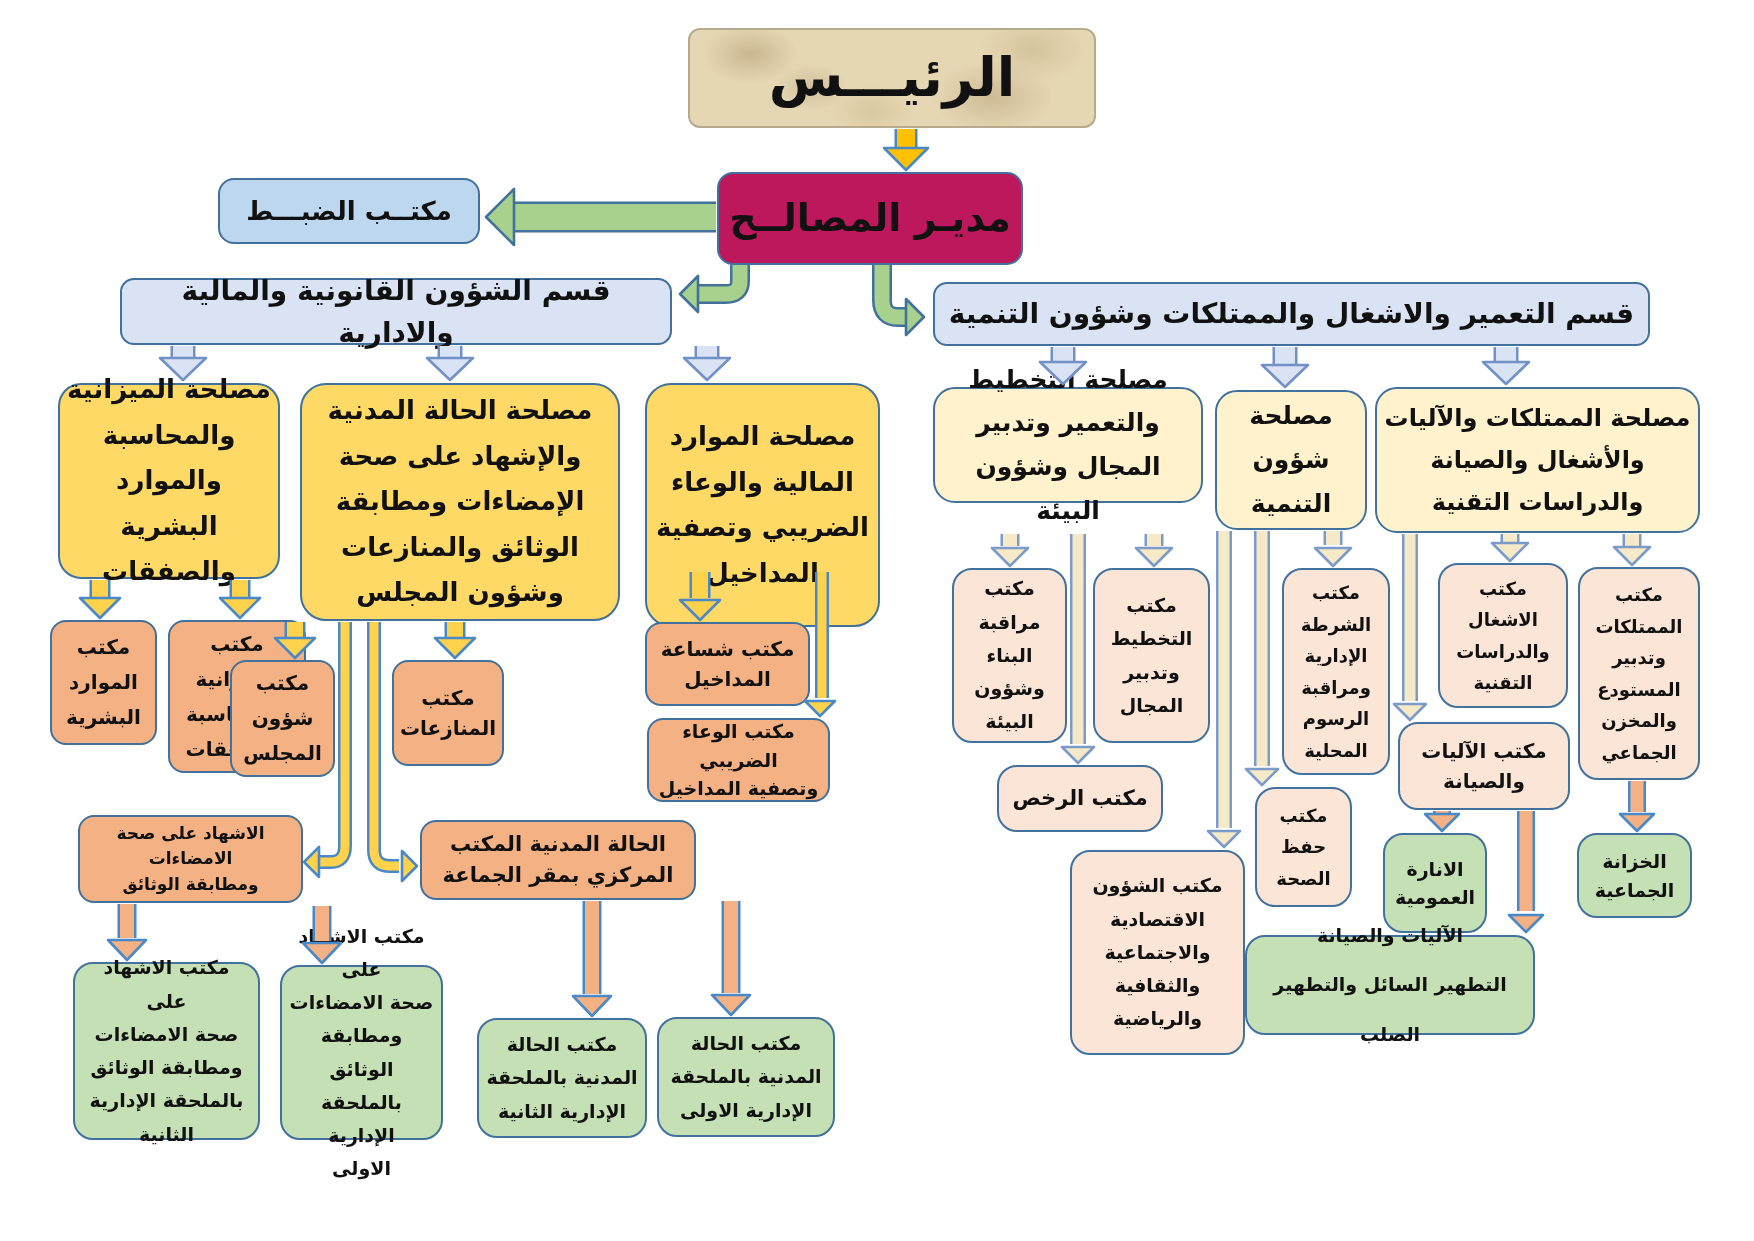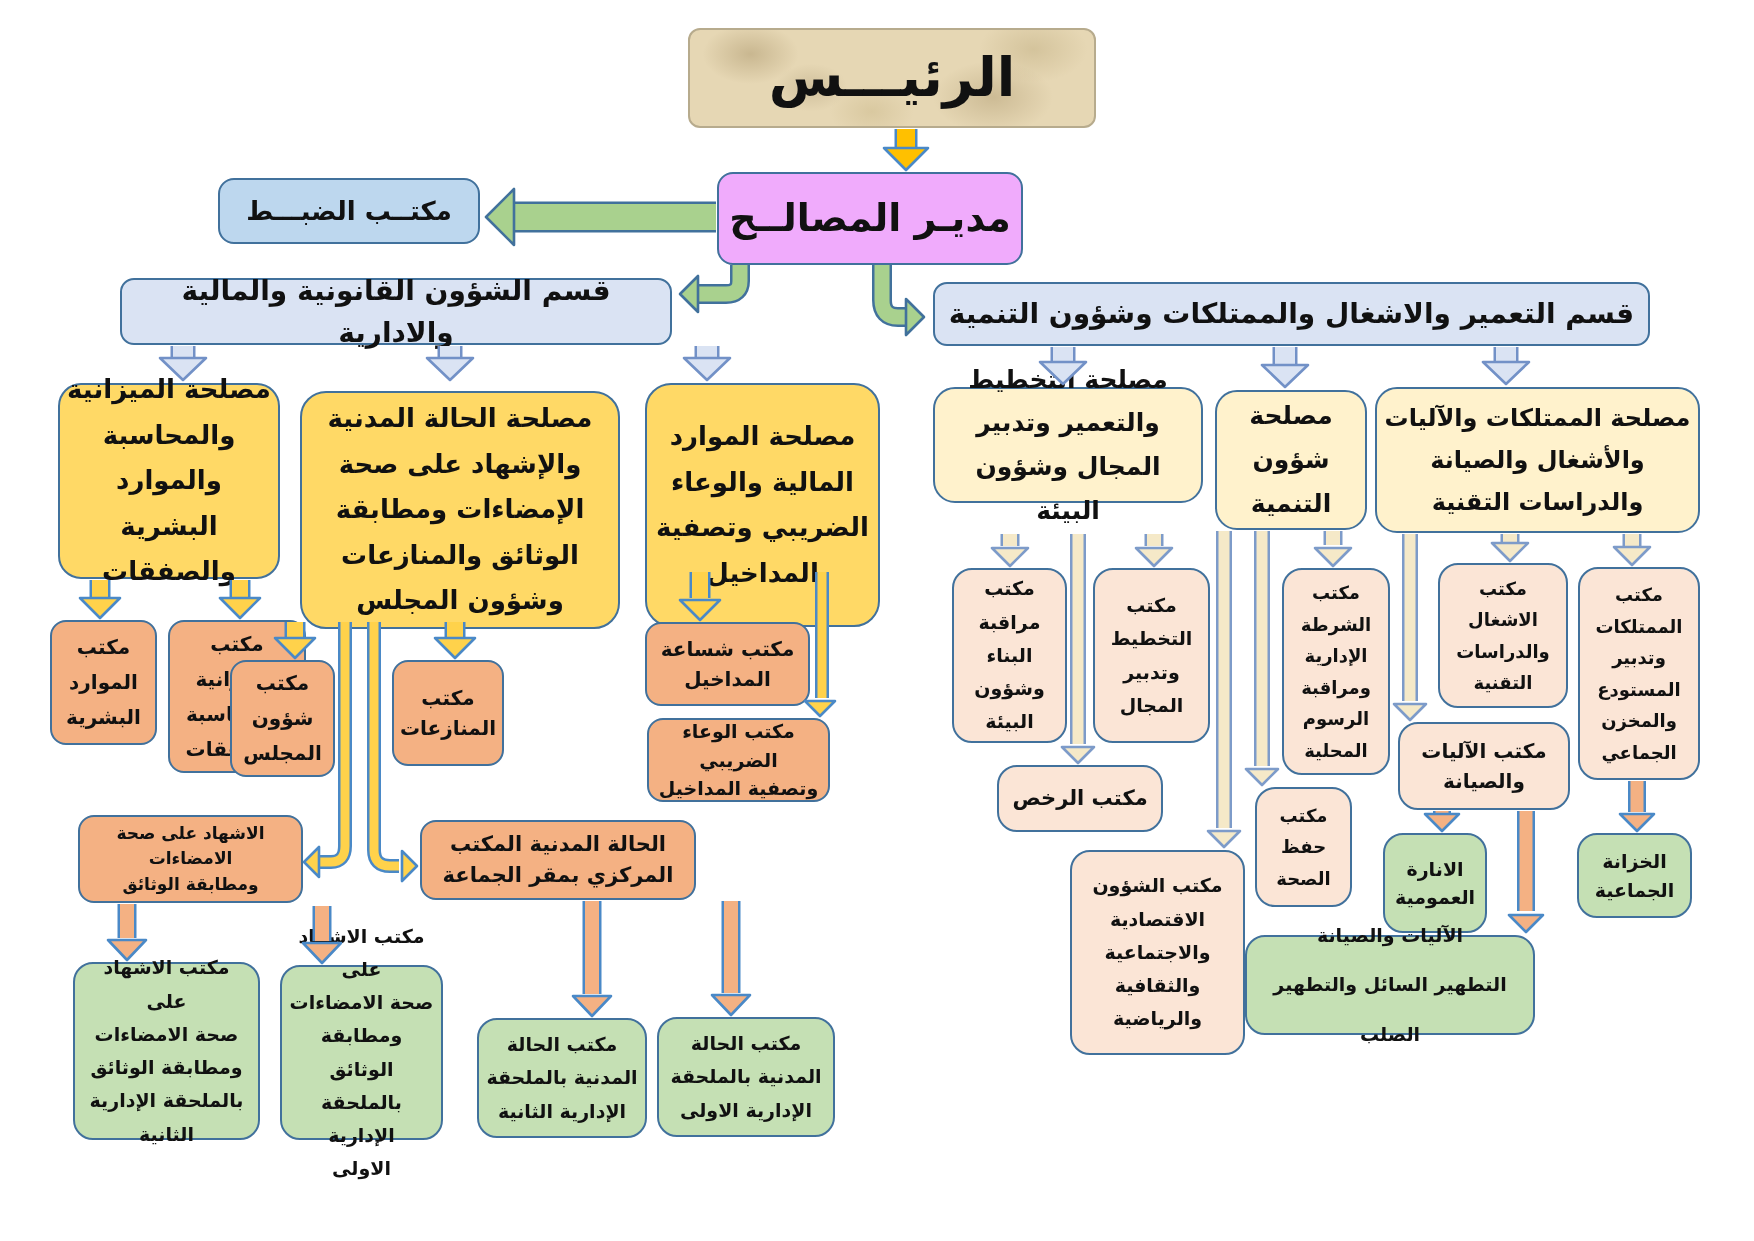--- a/index.html
+++ b/index.html
@@ -16,21 +16,21 @@
   .president{
     border:2px solid #b7ab8d;border-radius:12px;
     background-color:#e6d7b4;
     background-image:
       radial-gradient(ellipse 80px 50px at 15% 25%, rgba(146,123,77,.35), transparent 60%),
       radial-gradient(ellipse 100px 60px at 75% 70%, rgba(146,123,77,.30), transparent 60%),
       radial-gradient(ellipse 70px 45px at 45% 85%, rgba(204,186,140,.50), transparent 60%),
       radial-gradient(ellipse 90px 55px at 85% 20%, rgba(170,150,100,.30), transparent 60%),
       radial-gradient(ellipse 60px 40px at 30% 60%, rgba(120,100,60,.20), transparent 60%);
   }
-  .director{background:#f0abfc;border-radius:16px;}
+  .director{background:#be185d;border-radius:16px;}
   .control{background:#bdd7ee;border-radius:16px;}
   .dept{background:#dae3f3;border-radius:14px;}
   .sy{background:#ffd966;border-radius:26px;}
   .sc{background:#fff2cc;border-radius:22px;}
   .oo{background:#f4b183;border-radius:16px;}
   .op{background:#fbe5d6;border-radius:20px;}
   .og{background:#c5e0b4;border-radius:20px;}
   #arrows{position:absolute;left:0;top:0;width:1754px;height:1241px;z-index:5;pointer-events:none;}
 </style>
 </head>
@@ -223,21 +223,21 @@
     </div>
     <div class="node dept" style="left: 933px; top: 282px; width: 717px; height: 64px; font-size: 28px; line-height: 1.5;">
       <div>قسم التعمير والاشغال والممتلكات وشؤون التنمية</div>
     </div>
     <div class="node sy" style="left: 58px; top: 383px; width: 222px; height: 196px; font-size: 26px; line-height: 1.75; border-radius: 23px;">
       <div>مصلحة الميزانية</div>
       <div>والمحاسبة</div>
       <div>والموارد البشرية</div>
       <div>والصفقات</div>
     </div>
-    <div class="node sy" style="left: 300px; top: 383px; width: 320px; height: 238px; font-size: 26px; line-height: 1.75; margin-top: 8px;">
+    <div class="node sy" style="left: 300px; top: 383px; width: 320px; height: 238px; font-size: 26px; line-height: 1.75;">
       <div>مصلحة الحالة المدنية</div>
       <div>والإشهاد على صحة</div>
       <div>الإمضاءات ومطابقة</div>
       <div>الوثائق والمنازعات</div>
       <div>وشؤون المجلس</div>
     </div>
     <div class="node sy" style="left: 645px; top: 383px; width: 235px; height: 244px; font-size: 26px; line-height: 1.75;">
       <div>مصلحة الموارد</div>
       <div>المالية والوعاء</div>
       <div>الضريبي وتصفية</div>

